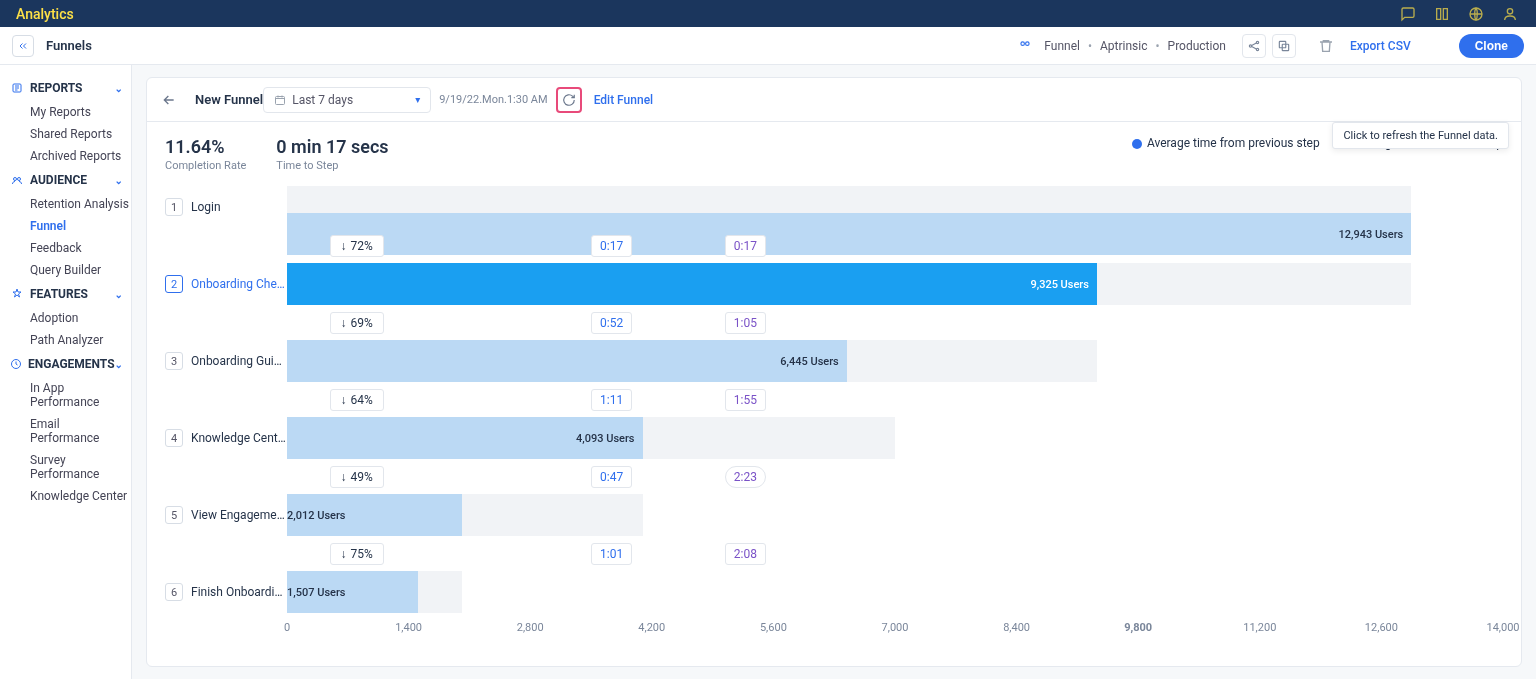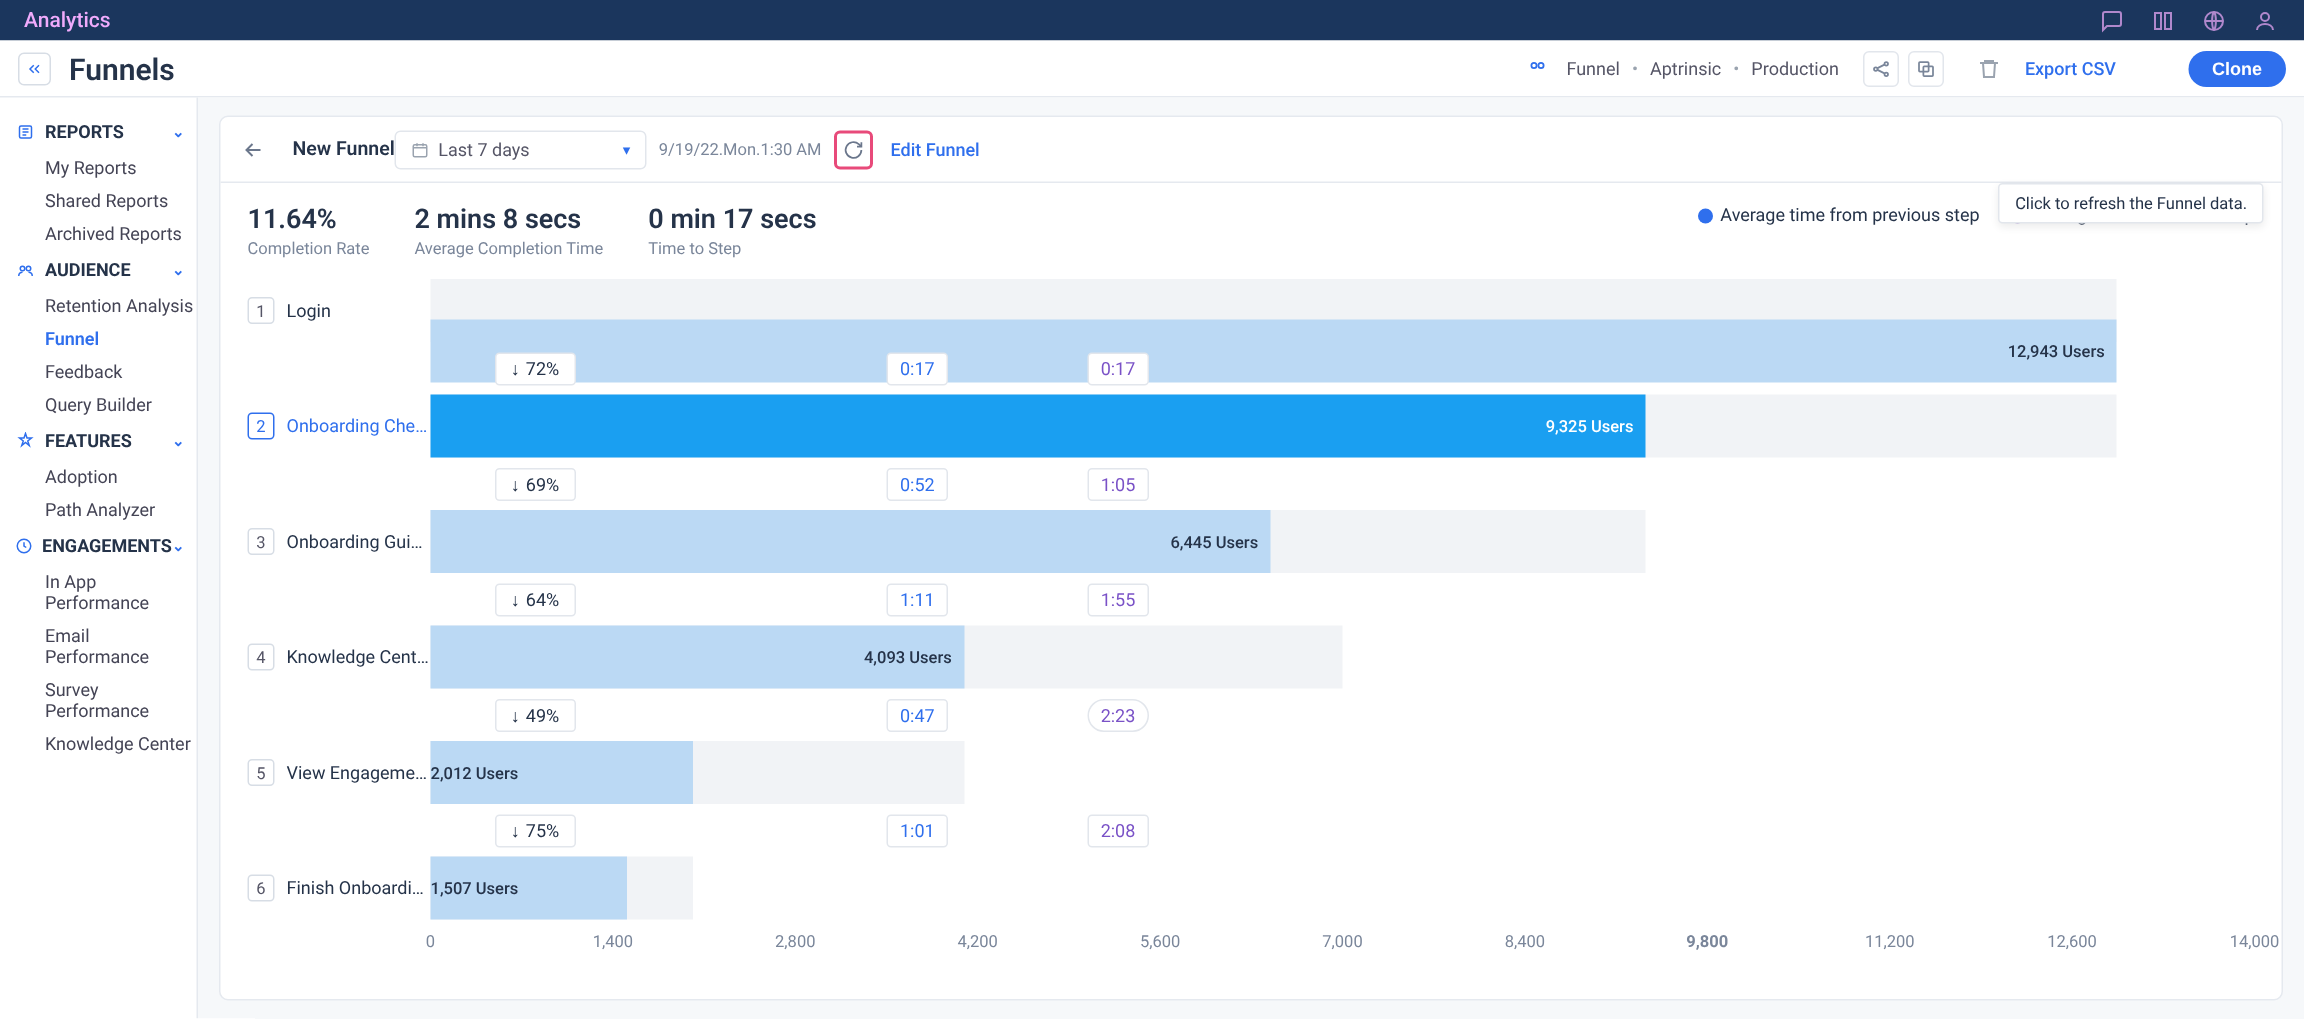--- a/index.html
+++ b/index.html
@@ -1,27 +1,27 @@
 <!DOCTYPE html>
 <html><head>
 <meta charset="utf-8">
 <style>
 * { box-sizing: border-box; margin: 0; padding: 0; }
 body { font-family: -apple-system, BlinkMacSystemFont, "Segoe UI", Roboto, Arial, sans-serif; font-size: 13px; color: #333; background: #fff; width: 1536px; height: 679px; overflow: hidden; }
 
 
-.topbar { height: 27px; background: #1b365d; display: flex; align-items: center; padding: 0 16px; color: #f0abfc; }
+.topbar { height: 27px; background: #1b365d; display: flex; align-items: center; padding: 0 16px; color: #fde047; }
 .topbar .title { font-size: 14px; font-weight: 500; }
 .topbar .spacer { flex: 1; }
 .topbar .icon { width: 20px; height: 20px; margin-left: 14px; opacity: 0.7; cursor: pointer; display: flex; align-items: center; justify-content: center; }
 
 
 .subheader { height: 38px; border-bottom: 1px solid #e5e9ef; display: flex; align-items: center; padding: 0 12px; background: #fff; }
 .subheader .back-chev { width: 22px; height: 22px; border: 1px solid #d7dde5; border-radius: 4px; display: flex; align-items: center; justify-content: center; cursor: pointer; color: #2f6fed; margin-right: 12px; }
-.subheader .page-title { font-size: 20px; font-weight: 600; color: #253349; }
+.subheader .page-title { font-size: 13px; font-weight: 600; color: #253349; }
 .subheader .spacer { flex: 1; }
 .subheader .bc { display: flex; align-items: center; gap: 8px; font-size: 12px; color: #556; margin-right: 16px; }
 .subheader .bc .dot { color: #9aa3af; }
 .subheader .iconbtn { width: 24px; height: 24px; border: 1px solid #e2e6ec; border-radius: 4px; display: flex; align-items: center; justify-content: center; color: #7a869a; cursor: pointer; margin-right: 6px; }
 .subheader .trash { color: #9aa3af; margin: 0 16px; cursor: pointer; }
 .subheader .export { color: #2f6fed; font-size: 12px; font-weight: 500; margin-right: 12px; cursor: pointer; }
 .subheader .clone-btn { background: #2f6fed; color: #fff; border: none; border-radius: 16px; padding: 5px 16px; font-size: 12px; font-weight: 600; cursor: pointer; margin-left: 36px; }
 .funnel-icon { color: #2f6fed; margin-right: 4px; }
 
 
@@ -248,24 +248,20 @@
         <span class="edit-link">Edit Funnel</span>
         <div class="tooltip">Click to refresh the Funnel data.</div>
       </div>
 
       <div class="stats-row">
         <div class="stat">
           <div class="val">11.64%</div>
           <div class="lbl">Completion Rate</div>
         </div>
         <div class="stat">
-          <div class="val">2 mins 8 secs</div>
-          <div class="lbl">Average Completion Time</div>
-        </div>
-        <div class="stat">
           <div class="val">0 min 17 secs</div>
           <div class="lbl">Time to Step</div>
         </div>
         <div class="legend">
           <span><span class="dot" style="background:#2f6fed"></span><span>Average time from previous step</span></span>
           <span><span class="dot" style="background:#8f6cc8"></span><span>Average time from first step</span></span>
         </div>
       </div>
 
       <div class="chartwrap">

